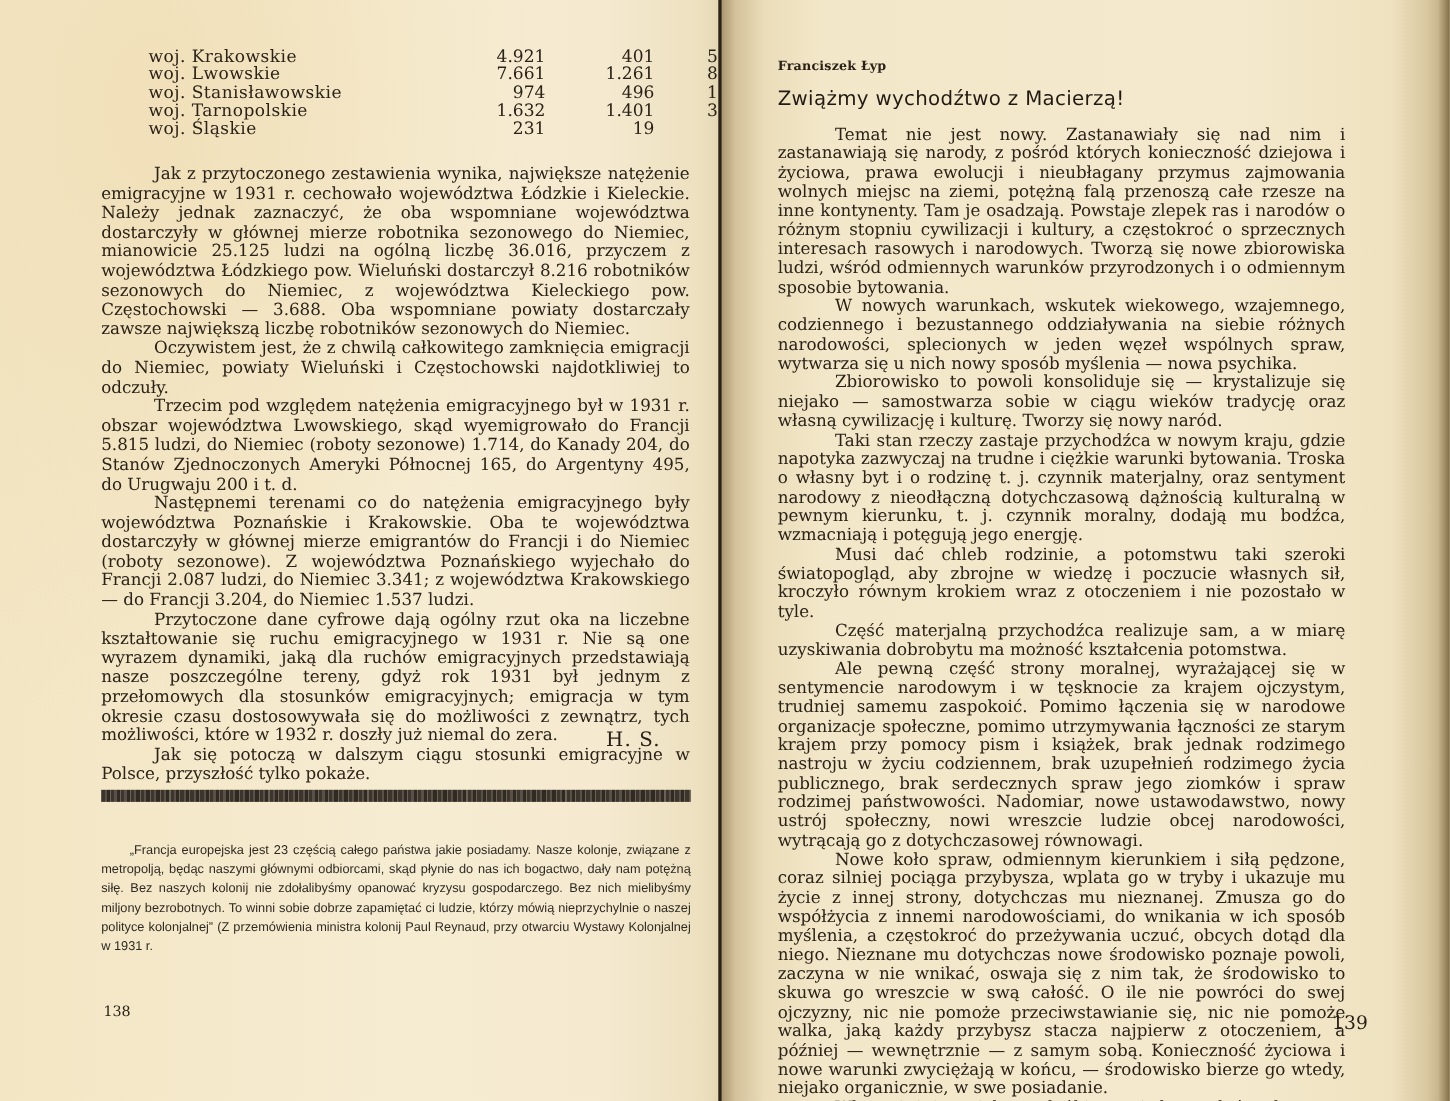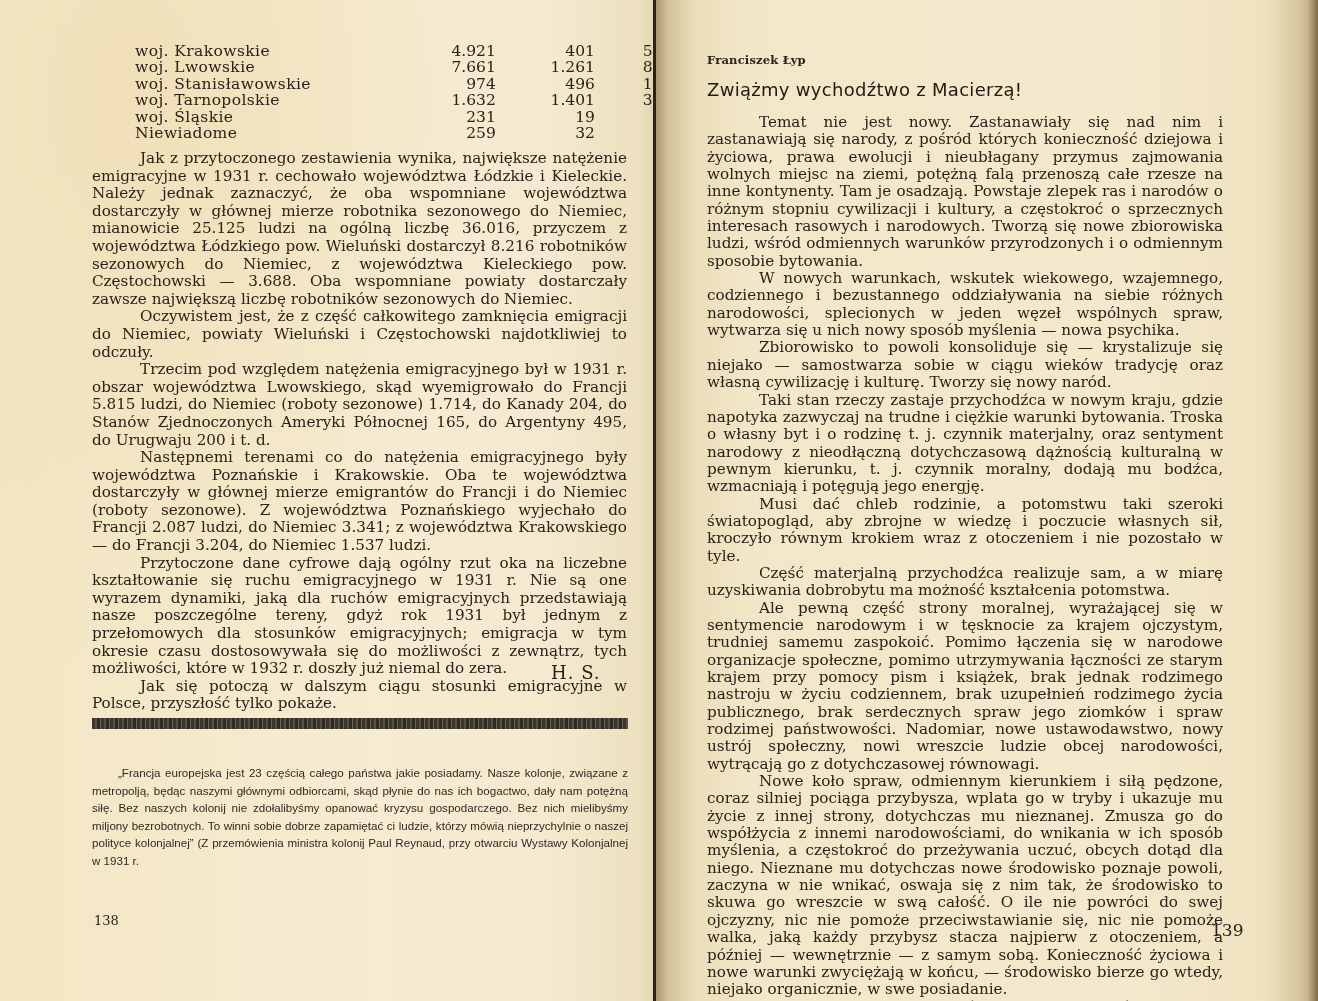--- a/index.html
+++ b/index.html
@@ -121,32 +121,26 @@
           <td class="n1">1.632</td>
           <td class="n2">1.401</td>
           <td class="n3">3.033</td>
         </tr>
         <tr>
           <td class="name">woj. Śląskie</td>
           <td class="n1">231</td>
           <td class="n2">19</td>
           <td class="n3">250</td>
         </tr>
-        <tr>
-          <td class="name">Niewiadome</td>
-          <td class="n1">259</td>
-          <td class="n2">32</td>
-          <td class="n3">281</td>
-        </tr>
       </tbody>
     </table>
 
     <div class="body-left">
       <p>Jak z przytoczonego zestawienia wynika, największe natężenie emigracyjne w 1931 r. cechowało województwa Łódzkie i Kieleckie. Należy jednak zaznaczyć, że oba wspomniane województwa dostarczyły w głównej mierze robotnika sezonowego do Niemiec, mianowicie 25.125 ludzi na ogólną liczbę 36.016, przyczem z województwa Łódzkiego pow. Wieluński dostarczył 8.216 robotników sezonowych do Niemiec, z województwa Kieleckiego pow. Częstochowski — 3.688. Oba wspomniane powiaty dostarczały zawsze największą liczbę robotników sezonowych do Niemiec.</p>
-      <p>Oczywistem jest, że z część całkowitego zamknięcia emigracji do Niemiec, powiaty Wieluński i Częstochowski najdotkliwiej to odczuły.</p>
+      <p>Oczywistem jest, że z chwilą całkowitego zamknięcia emigracji do Niemiec, powiaty Wieluński i Częstochowski najdotkliwiej to odczuły.</p>
       <p>Trzecim pod względem natężenia emigracyjnego był w 1931 r. obszar województwa Lwowskiego, skąd wyemigrowało do Francji 5.815 ludzi, do Niemiec (roboty sezonowe) 1.714, do Kanady 204, do Stanów Zjednoczonych Ameryki Północnej 165, do Argentyny 495, do Urugwaju 200 i t. d.</p>
       <p>Następnemi terenami co do natężenia emigracyjnego były województwa Poznańskie i Krakowskie. Oba te województwa dostarczyły w głównej mierze emigrantów do Francji i do Niemiec (roboty sezonowe). Z województwa Poznańskiego wyjechało do Francji 2.087 ludzi, do Niemiec 3.341; z województwa Krakowskiego — do Francji 3.204, do Niemiec 1.537 ludzi.</p>
       <p>Przytoczone dane cyfrowe dają ogólny rzut oka na liczebne kształtowanie się ruchu emigracyjnego w 1931 r. Nie są one wyrazem dynamiki, jaką dla ruchów emigracyjnych przedstawiają nasze poszczególne tereny, gdyż rok 1931 był jednym z przełomowych dla stosunków emigracyjnych; emigracja w tym okresie czasu dostosowywała się do możliwości z zewnątrz, tych możliwości, które w 1932 r. doszły już niemal do zera.</p>
       <p>Jak się potoczą w dalszym ciągu stosunki emigracyjne w Polsce, przyszłość tylko pokaże.</p>
     </div>
     <div class="signature">H. S.</div>
 
     <div class="rule"></div>
 
     <div class="quote">

